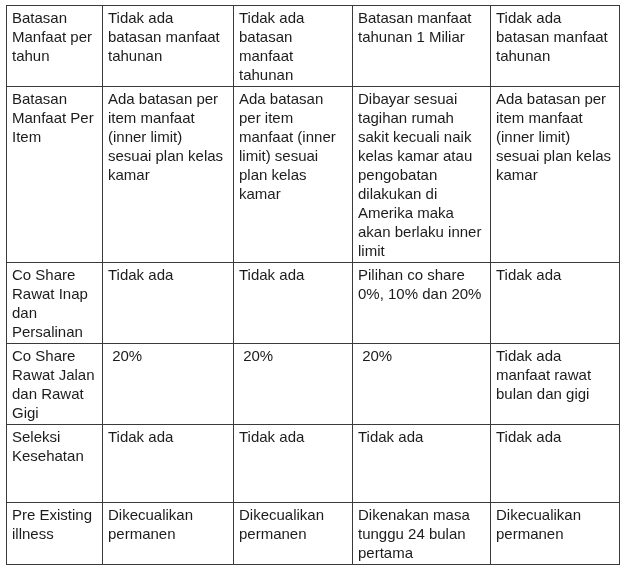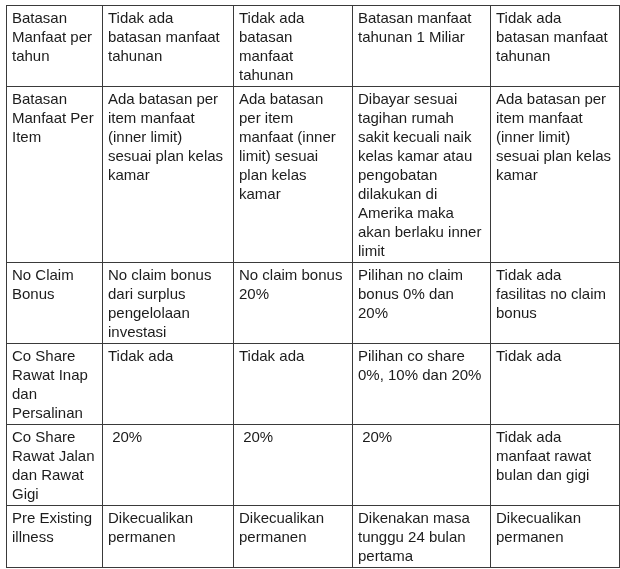--- a/index.html
+++ b/index.html
@@ -73,41 +73,41 @@
     <td>Tidak ada batasan manfaat tahunan</td>
   </tr>
         <tr>
     <td>Batasan Manfaat Per Item</td>
     <td>Ada batasan per item manfaat (inner limit) sesuai plan kelas kamar</td>
     <td>Ada batasan per item manfaat (inner limit) sesuai plan kelas kamar</td>
     <td>Dibayar sesuai tagihan rumah sakit kecuali naik kelas kamar atau pengobatan dilakukan di Amerika maka akan berlaku inner limit</td>
     <td>Ada batasan per item manfaat (inner limit) sesuai plan kelas kamar</td>
   </tr>
         <tr>
-    <td>No Claim Bonus</td>
-    <td>No claim bonus dari surplus pengelolaan investasi</td>
-    <td>No claim bonus 20%</td>
-    <td>Pilihan no claim bonus 0% dan 20%</td>
-    <td>Tidak ada fasilitas no claim bonus</td>
-  </tr>
-        <tr>
     <td>Co Share Rawat Inap dan Persalinan</td>
     <td>Tidak ada</td>
     <td>Tidak ada</td>
     <td>Pilihan co share 0%, 10% dan 20%</td>
     <td>Tidak ada</td>
   </tr>
         <tr>
     <td>Co Share Rawat Jalan dan Rawat Gigi</td>
     <td> 20%</td>
     <td> 20%</td>
     <td> 20%</td>
     <td>Tidak ada manfaat rawat bulan dan gigi</td>
   </tr>
         <tr>
+    <td>Seleksi Kesehatan</td>
+    <td>Tidak ada</td>
+    <td>Tidak ada</td>
+    <td>Tidak ada</td>
+    <td>Tidak ada</td>
+  </tr>
+        <tr>
     <td>Pre Existing illness</td>
     <td>Dikecualikan permanen</td>
     <td>Dikecualikan permanen</td>
     <td>Dikenakan masa tunggu 24 bulan pertama</td>
     <td>Dikecualikan permanen</td>
   </tr>
       </tbody>
   </table>
 </div>
 

